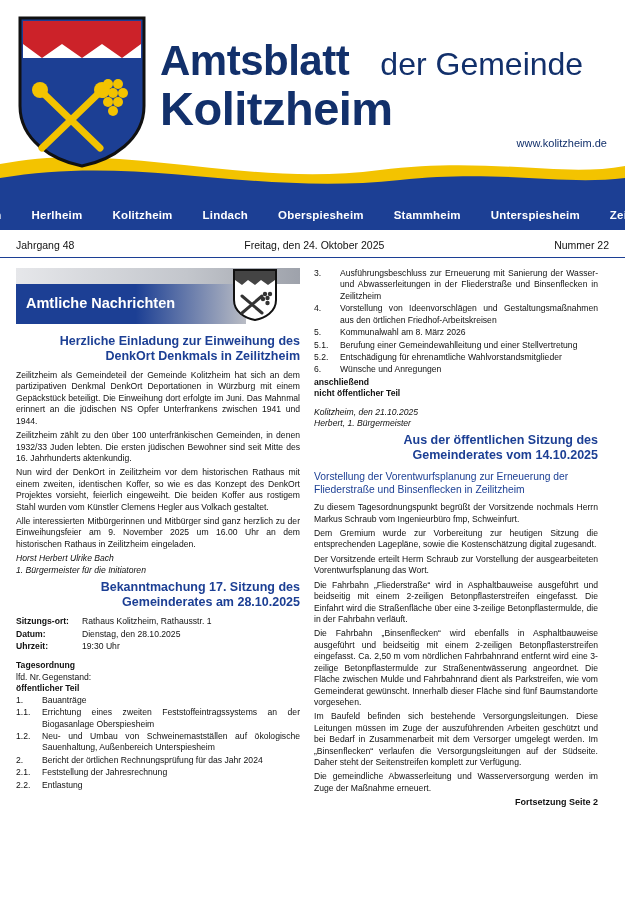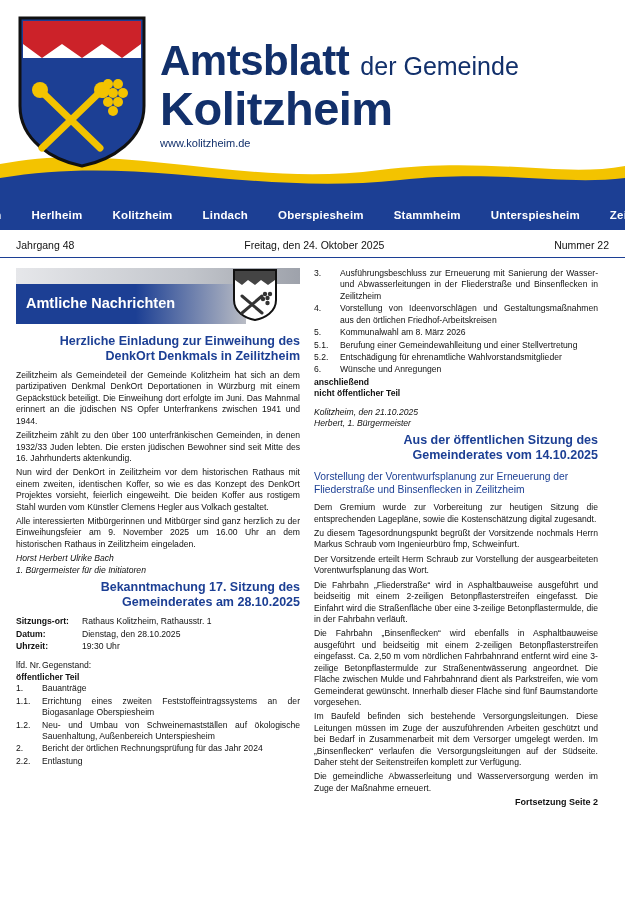--- a/index.html
+++ b/index.html
@@ -39,35 +39,36 @@
     right: 16px;
   }
   .title-line1 {
     font-size: 42px;
     font-weight: bold;
     letter-spacing: -0.5px;
     color: #12306b;
     line-height: 1;
   }
   .title-line1 .sub {
-    font-size: 25px;
+    font-size: 32px;
     font-weight: normal;
     color: #12306b;
     letter-spacing: 0;
+    margin-left: 20px;
   }
   .title-line2 {
     font-size: 47px;
     font-weight: bold;
     color: #12306b;
     line-height: 1.05;
     margin-top: 2px;
     letter-spacing: -0.5px;
   }
   .website {
-    text-align: left;
+    text-align: right;
     font-size: 11px;
     color: #12306b;
     margin-top: 4px;
     padding-right: 2px;
   }
 
   
   .crest {
     position: absolute;
     left: 16px;
@@ -320,20 +321,21 @@
     <div class="kv">
       <div class="k">Datum:</div>
       <div class="v">Dienstag, den 28.10.2025</div>
     </div>
     <div class="kv">
       <div class="k">Uhrzeit:</div>
       <div class="v">19:30 Uhr</div>
     </div>
 
     <div class="spacer7"></div>
+    <p class="bold tight">Tagesordnung</p>
     <div class="label-row">
       <div class="n">lfd. Nr.</div>
       <div class="t">Gegenstand:</div>
     </div>
     <p class="bold tight">öffentlicher Teil</p>
 
     <div class="num-row">
       <div class="n">1.</div>
       <div class="t">Bauanträge</div>
     </div>
@@ -343,20 +345,24 @@
     </div>
     <div class="num-row">
       <div class="n">1.2.</div>
       <div class="t">Neu- und Umbau von Schweinemastställen auf ökologische Sauenhaltung, Außenbereich Unterspiesheim</div>
     </div>
     <div class="num-row">
       <div class="n">2.</div>
       <div class="t">Bericht der örtlichen Rechnungsprüfung für das Jahr 2024</div>
     </div>
     <div class="num-row">
+      <div class="n">2.1.</div>
+      <div class="t">Feststellung der Jahresrechnung</div>
+    </div>
+    <div class="num-row">
       <div class="n">2.2.</div>
       <div class="t">Entlastung</div>
     </div>
   </div>
 
   <div class="col">
 
     <div class="num-row">
       <div class="n">3.</div>
       <div class="t">Ausführungsbeschluss zur Erneuerung mit Sanierung der Wasser- und Abwasserleitungen in der Fliederstraße und Binsenflecken in Zeilitzheim</div>
@@ -385,22 +391,22 @@
     <p class="bold tight">anschließend</p>
     <p class="bold">nicht öffentlicher Teil</p>
 
     <div class="spacer4"></div>
     <p class="italic tight">Kolitzheim, den 21.10.2025</p>
     <p class="italic">Herbert, 1. Bürgermeister</p>
 
     <h2 class="headline">Aus der öffentlichen Sitzung des Gemeinderates vom 14.10.2025</h2>
     <h3 class="subhead">Vorstellung der Vorentwurfsplanung zur Erneuerung der Fliederstraße und Binsenflecken in Zeilitzheim</h3>
 
+    <p>Zu diesem Tagesordnungspunkt begrüßt der Vorsitzende nochmals Herrn Markus Schraub vom Ingenieurbüro fmp, Schweinfurt.</p>
     <p>Dem Gremium wurde zur Vorbereitung zur heutigen Sitzung die entsprechenden Lagepläne, sowie die Kostenschätzung digital zugesandt.</p>
-    <p>Zu diesem Tagesordnungspunkt begrüßt der Vorsitzende nochmals Herrn Markus Schraub vom Ingenieurbüro fmp, Schweinfurt.</p>
     <p>Der Vorsitzende erteilt Herrn Schraub zur Vorstellung der ausgearbeiteten Vorentwurfsplanung das Wort.</p>
     <p>Die Fahrbahn „Fliederstraße“ wird in Asphaltbauweise ausgeführt und beidseitig mit einem 2-zeiligen Betonpflasterstreifen eingefasst. Die Einfahrt wird die Straßenfläche über eine 3-zeilige Betonpflastermulde, die in der Fahrbahn verläuft.</p>
     <p>Die Fahrbahn „Binsenflecken“ wird ebenfalls in Asphaltbauweise ausgeführt und beidseitig mit einem 2-zeiligen Betonpflasterstreifen eingefasst. Ca. 2,50 m vom nördlichen Fahrbahnrand entfernt wird eine 3-zeilige Betonpflastermulde zur Straßenentwässerung angeordnet. Die Fläche zwischen Mulde und Fahrbahnrand dient als Parkstreifen, wie vom Gemeinderat gewünscht. Innerhalb dieser Fläche sind fünf Baumstandorte vorgesehen.</p>
     <p>Im Baufeld befinden sich bestehende Versorgungsleitungen. Diese Leitungen müssen im Zuge der auszuführenden Arbeiten geschützt und bei Bedarf in Zusammenarbeit mit dem Versorger umgelegt werden. Im „Binsenflecken“ verlaufen die Versorgungsleitungen auf der Südseite. Daher steht der Seitenstreifen komplett zur Verfügung.</p>
     <p>Die gemeindliche Abwasserleitung und Wasserversorgung werden im Zuge der Maßnahme erneuert.</p>
 
     <div class="fortsetzung">Fortsetzung Seite 2</div>
   </div>
 </div>
 

